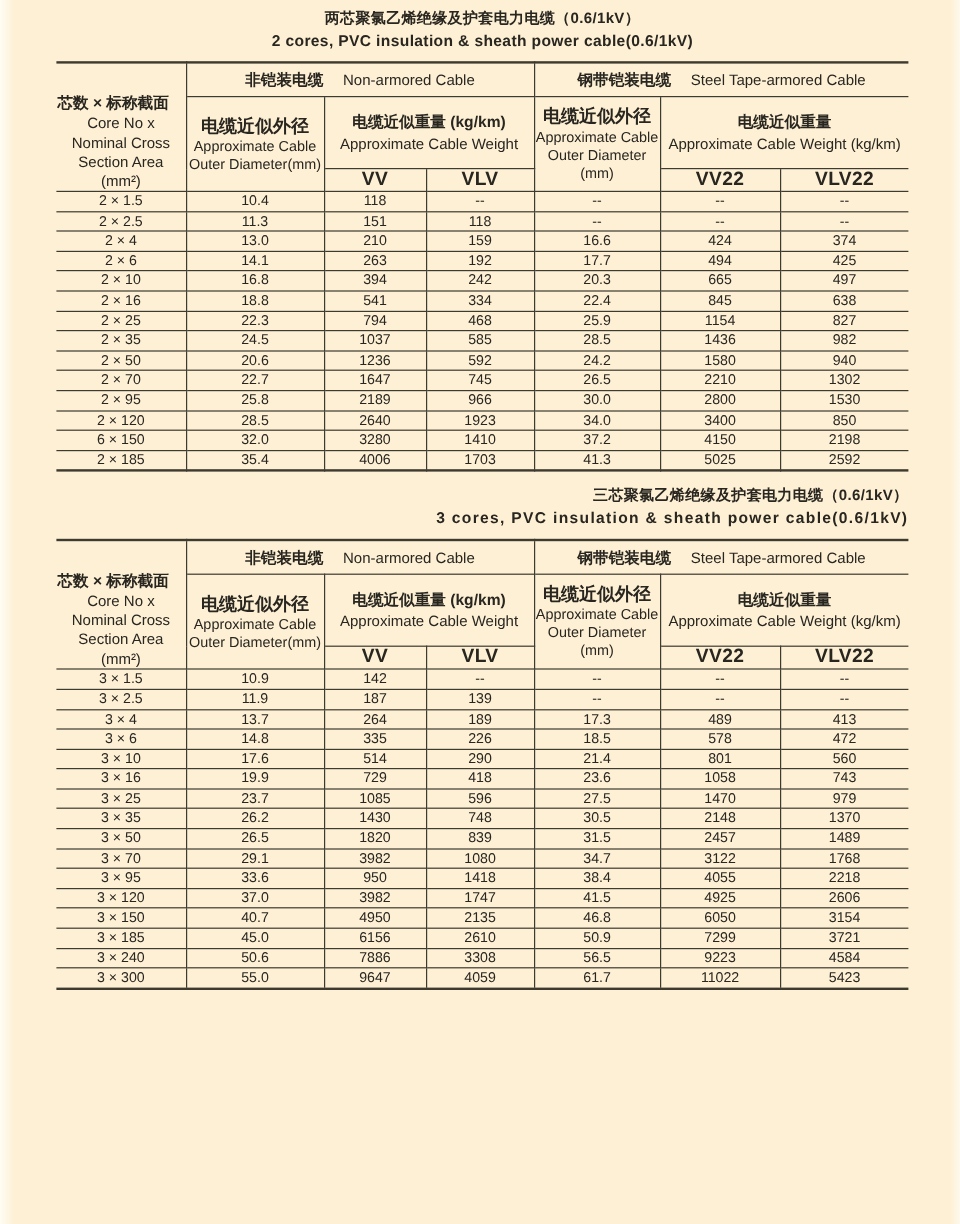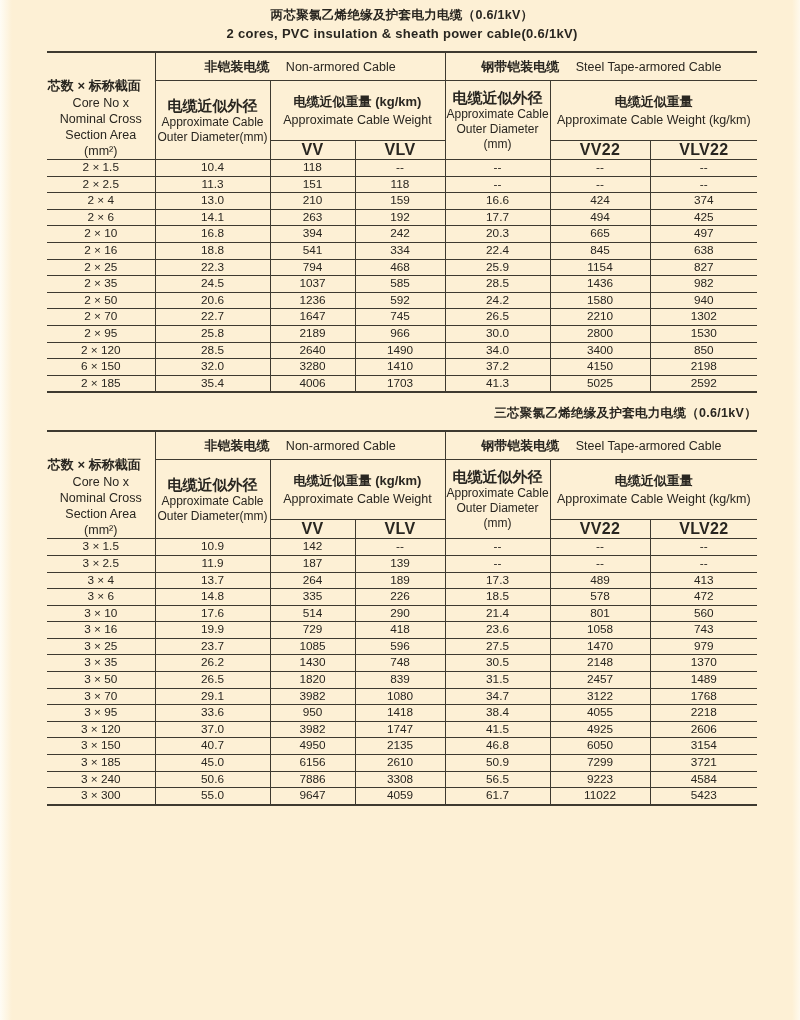--- a/index.html
+++ b/index.html
@@ -251,21 +251,21 @@
           <td>2189</td>
           <td>966</td>
           <td>30.0</td>
           <td>2800</td>
           <td>1530</td>
         </tr>
         <tr>
           <td>2 × 120</td>
           <td>28.5</td>
           <td>2640</td>
-          <td>1490</td>
+          <td>1923</td>
           <td>34.0</td>
           <td>3400</td>
           <td>850</td>
         </tr>
         <tr>
           <td>6 × 150</td>
           <td>32.0</td>
           <td>3280</td>
           <td>1410</td>
           <td>37.2</td>
@@ -279,20 +279,21 @@
           <td>1703</td>
           <td>41.3</td>
           <td>5025</td>
           <td>2592</td>
         </tr>
       </tbody>
   </table>
 
   <div class="table-title title-2">
     <div class="title-cn">三芯聚氯乙烯绝缘及护套电力电缆（0.6/1kV）</div>
+    <div class="title-en">3 cores, PVC insulation &amp; sheath power cable(0.6/1kV)</div>
   </div>
 
   <table class="cable-table">
     <colgroup>
       <col class="c1">
         <col class="c2">
         <col class="c3">
         <col class="c4">
       <col class="c5">
         <col class="c6">

